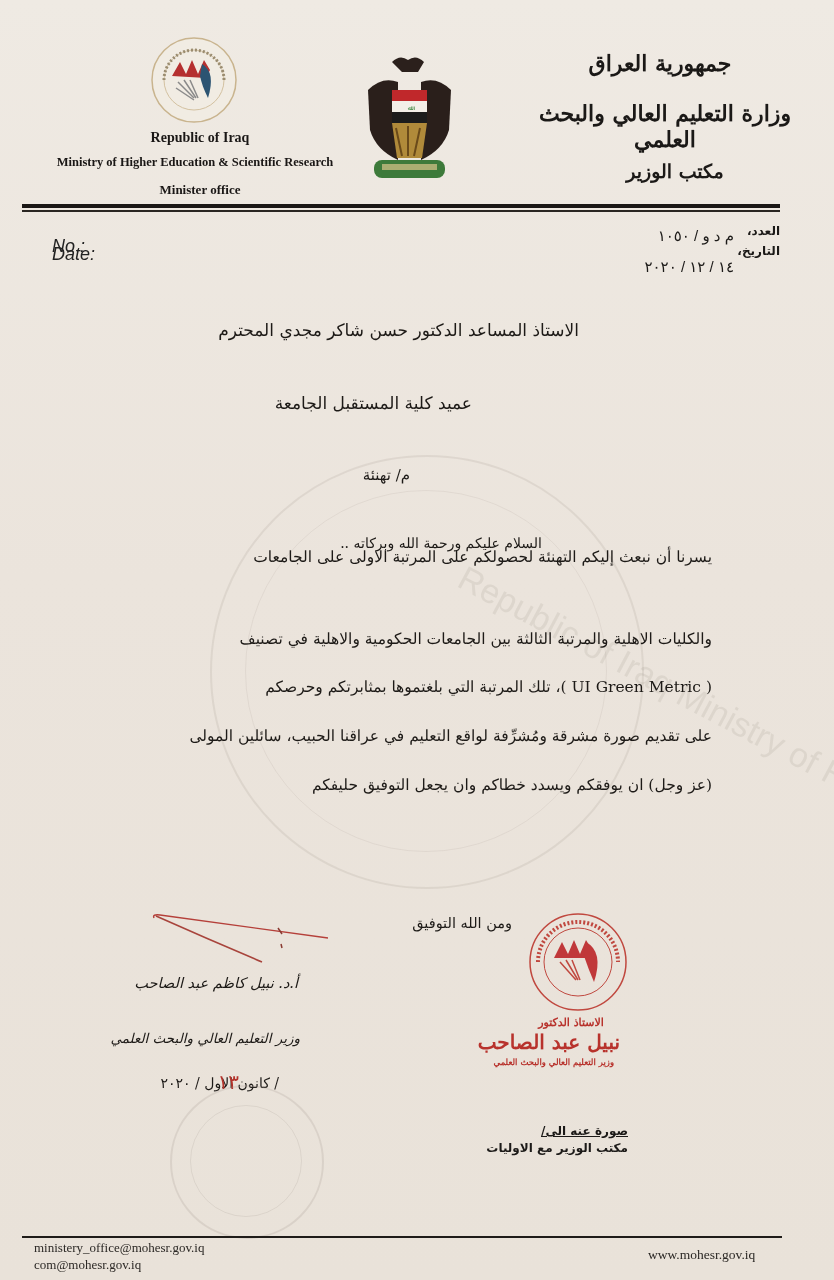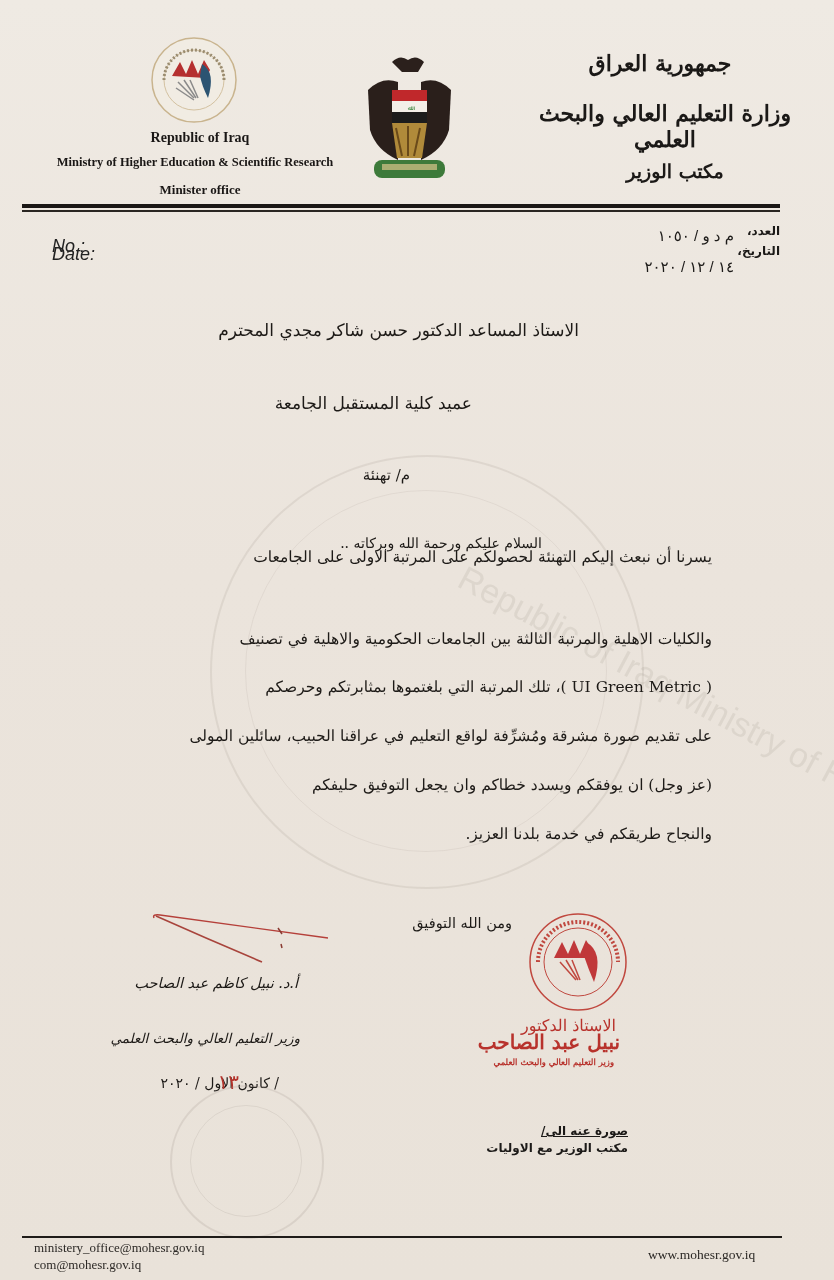--- a/index.html
+++ b/index.html
@@ -107,21 +107,20 @@
   <div class="abs body-line" style="right:362px;top:393px;font-size:17px;">عميد كلية المستقبل الجامعة</div>
   <div class="abs body-line" style="right:424px;top:466px;font-size:15px;">م/ تهنئة</div>
 
   <div class="abs body-line" style="right:292px;top:535px;font-size:14px;">السلام عليكم ورحمة الله وبركاته ..</div>
 
   <div class="abs body-line" style="right:122px;top:548px;width:680px;">يسرنا أن نبعث إليكم التهنئة لحصولكم على المرتبة الاولى على الجامعات</div>
   <div class="abs body-line" style="right:122px;top:630px;width:680px;">والكليات الاهلية والمرتبة الثالثة بين الجامعات الحكومية والاهلية في تصنيف</div>
   <div class="abs body-line" style="right:122px;top:678px;width:680px;">( UI Green Metric )، تلك المرتبة التي بلغتموها بمثابرتكم وحرصكم</div>
   <div class="abs body-line" style="right:122px;top:727px;width:680px;">على تقديم صورة مشرقة ومُشرِّفة لواقع التعليم في عراقنا الحبيب، سائلين المولى</div>
   <div class="abs body-line" style="right:122px;top:776px;width:680px;">(عز وجل) ان يوفقكم ويسدد خطاكم وان يجعل التوفيق حليفكم</div>
-  <div class="abs body-line" style="right:122px;top:825px;">والنجاح طريقكم في خدمة بلدنا العزيز.</div>
 
   <div class="abs body-line" style="right:322px;top:907px;font-size:14.5px;margin-top:8px;">ومن الله التوفيق</div>
 
   <div class="abs" style="left:150px;top:910px;width:180px;height:60px;">
     <svg width="180" height="60" viewBox="0 0 180 60">
       <path d="M4 8 Q2 4 10 5 L178 28" fill="none" stroke="#b5403a" stroke-width="1.4"></path>
       <path d="M6 6 Q60 30 112 52" fill="none" stroke="#a8443c" stroke-width="1.6"></path>
       <path d="M128 18 L132 24 M131 34 L132 38" stroke="#8a3a32" stroke-width="1.5"></path>
     </svg>
   </div>
@@ -137,21 +136,21 @@
   <div class="abs stamp">
     <svg width="100" height="100" viewBox="0 0 100 100">
       <circle cx="50" cy="50" r="48" fill="none" stroke="#c0483f" stroke-width="1.5"></circle>
       <circle cx="50" cy="50" r="34" fill="none" stroke="#c0483f" stroke-width="1"></circle>
       <path d="M26 46 L34 30 L40 42 L46 28 L52 42 L58 28 L64 38 L60 46 Z" fill="#c0383a"></path>
       <path d="M58 30 Q76 40 66 70 Q60 56 56 44 Z" fill="#c0383a"></path>
       <path d="M32 50 L48 68 M38 48 L50 68 M44 48 L52 68" stroke="#c0483f" stroke-width="1.5"></path>
       <path d="M10 50 A40 40 0 0 1 90 50" fill="none" stroke="#c0483f" stroke-width="4" stroke-dasharray="2 2"></path>
     </svg>
   </div>
-  <div class="abs stamp-text" style="left:526px;top:1016px;width:90px;font-size:16px;font-weight:normal;text-align:right;">الاستاذ الدكتور</div>
+  <div class="abs stamp-text" style="left:526px;top:1016px;width:90px;font-size:11px;font-weight:bold;">الاستاذ الدكتور</div>
   <div class="abs stamp-text" style="left:494px;top:1030px;width:126px;font-size:20px;font-weight:bold;">نبيل عبد الصاحب</div>
   <div class="abs stamp-text" style="left:514px;top:1057px;width:100px;font-size:8.5px;font-weight:bold;">وزير التعليم العالي والبحث العلمي</div>
 
   <div class="abs cc" style="right:206px;top:1116px;text-decoration:underline;">صورة عنه الى/</div>
   <div class="abs cc" style="right:206px;top:1133px;">مكتب الوزير مع الاوليات</div>
 
   <div class="abs footer-rule"></div>
   <div class="abs footer-text" style="left:34px;top:1240px;">ministery_office@mohesr.gov.iq</div>
   <div class="abs footer-text" style="left:34px;top:1257px;">com@mohesr.gov.iq</div>
   <div class="abs footer-text" style="left:648px;top:1247px;font-size:13.5px;">www.mohesr.gov.iq</div>

